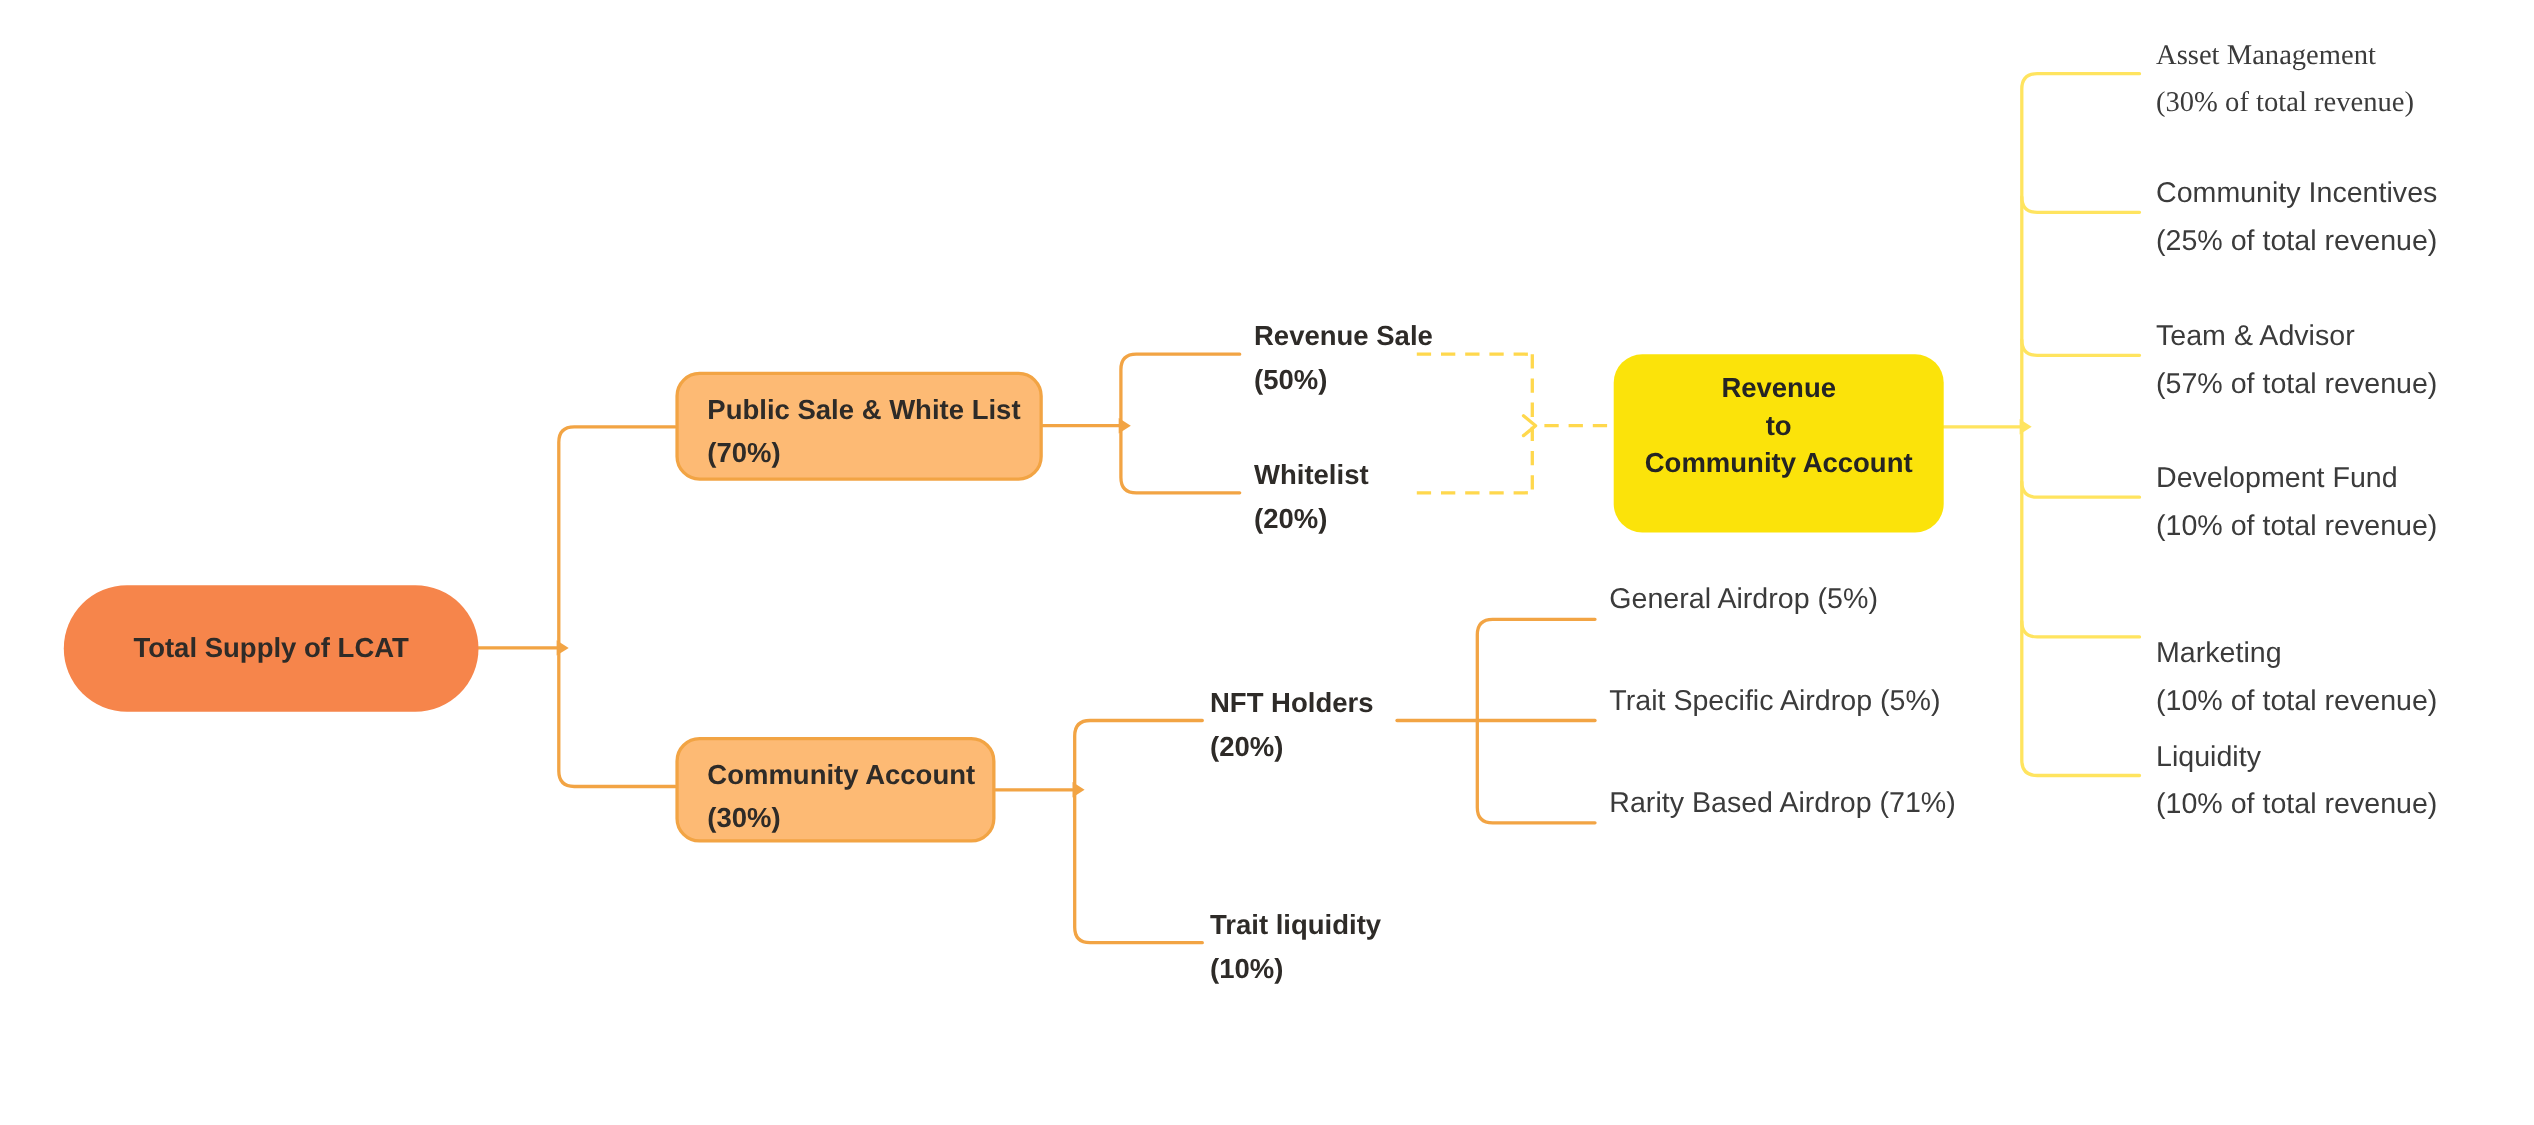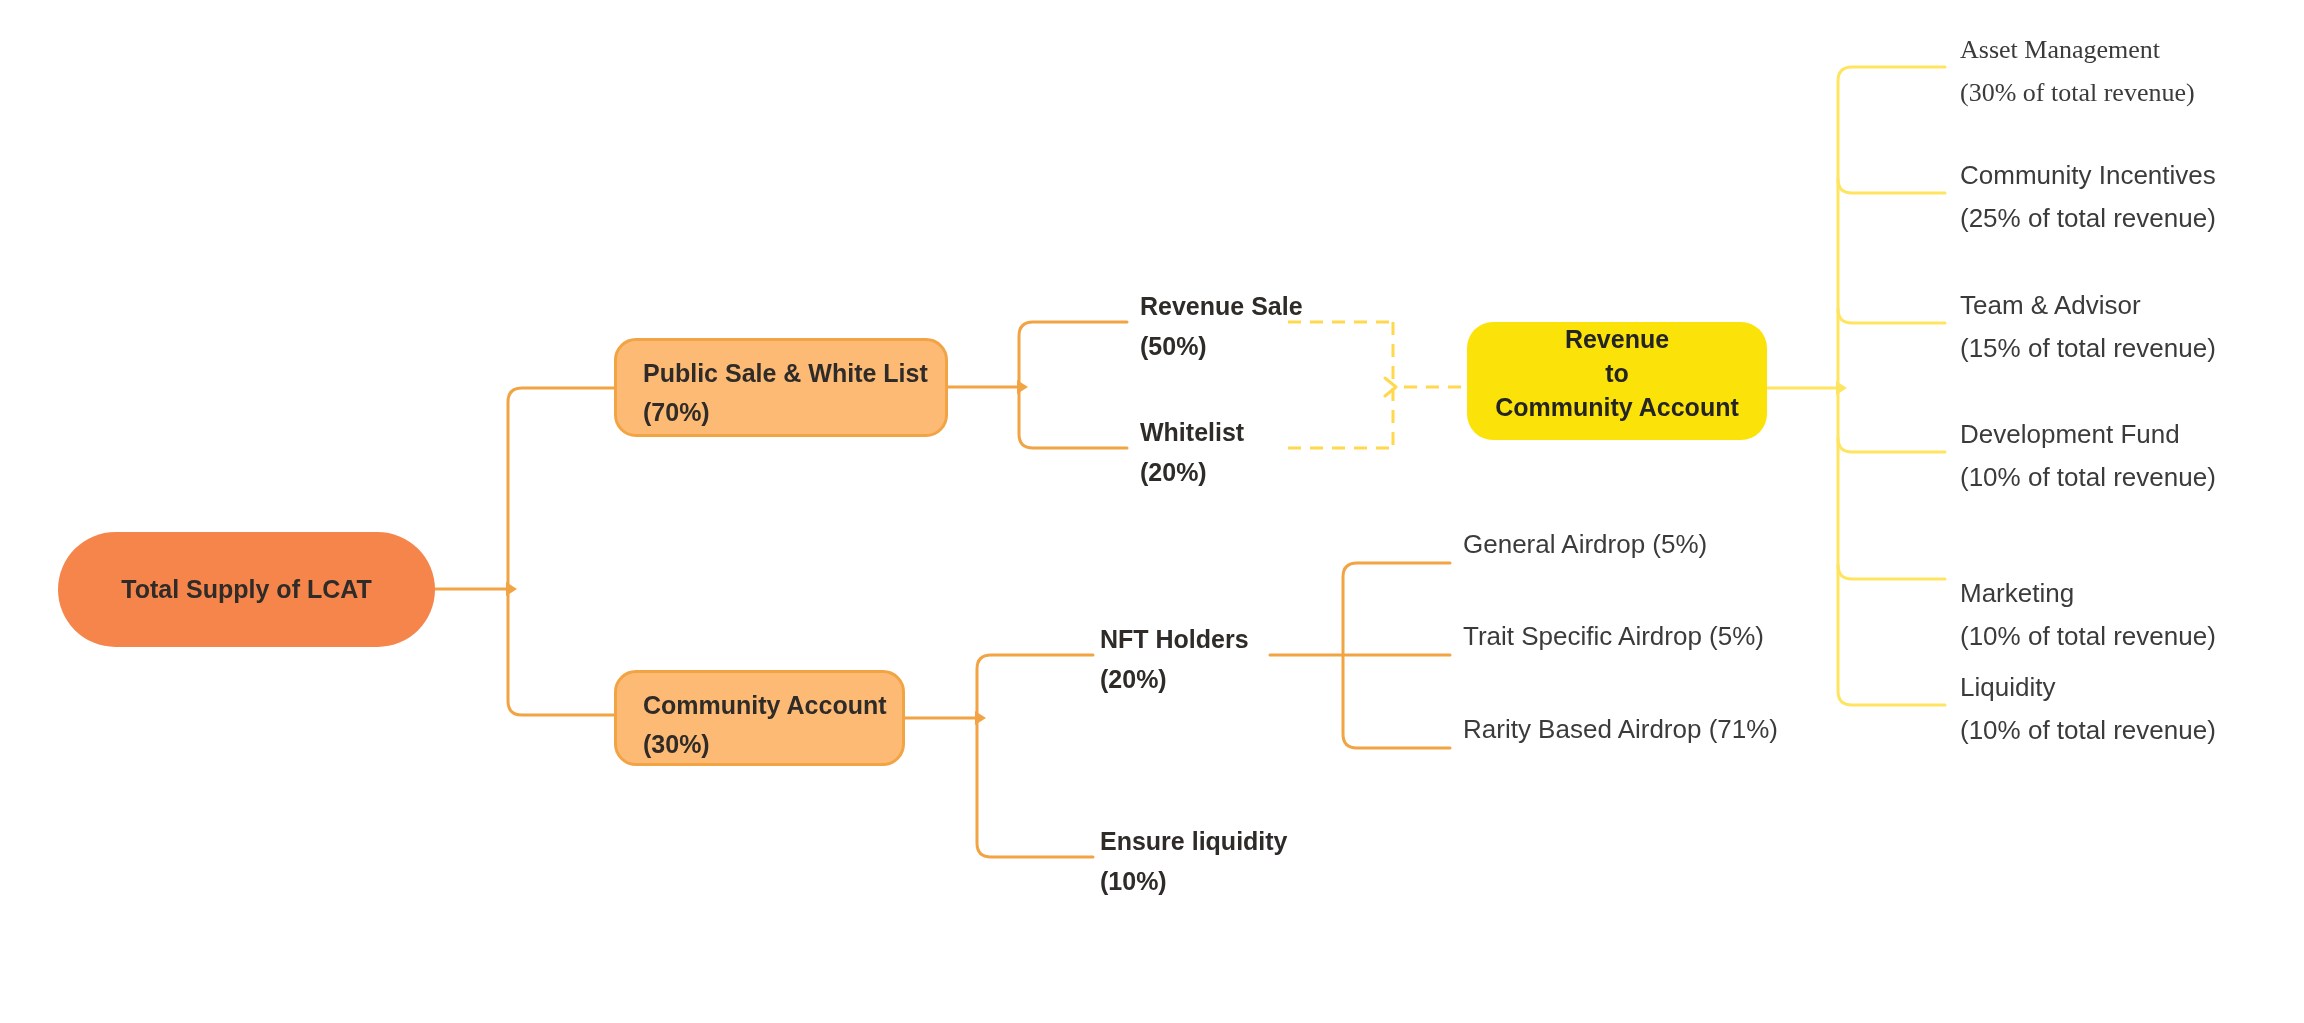--- a/index.html
+++ b/index.html
@@ -28,22 +28,22 @@
     width:377px;height:115px;border-radius:58px;background:var(--root-fill);
     display:flex;align-items:center;justify-content:center;
     font-size:25px;font-weight:bold;color:var(--text-dark);
   }
   .wbox{
     background:#fdba74;border:3px solid var(--branch-line);border-radius:22px;
     padding:13px 0 0 26px;font-size:25px;font-weight:bold;color:var(--text-dark);
     line-height:39px;
   }
   .revbox{
-    width:300px;height:118px;border-radius:26px;background:var(--revenue-fill);
-    text-align:center;font-size:25px;font-weight:bold;
+    width:300px;height:162px;border-radius:26px;background:var(--revenue-fill);
+    padding-top:14px;text-align:center;font-size:25px;font-weight:bold;
     color:#242424;line-height:34px;
   }
   .leaf-b{font-size:25px;font-weight:bold;color:var(--text-dark);line-height:40px;white-space:nowrap;}
   .leaf-r{font-size:26px;font-weight:normal;color:var(--text-gray);line-height:38px;white-space:nowrap;}
   .rev-item{position:absolute;left:1960px;font-size:26px;font-weight:normal;color:var(--text-gray);line-height:43px;white-space:nowrap;}
   .line{display:block;}
 </style>
 </head>
 <body>
 
@@ -114,21 +114,21 @@
   <div class="rev-item" style="top:28px;font-family:Liberation Serif, serif;">
     <span class="line">Asset Management</span>
     <span class="line">(30% of total revenue)</span>
   </div>
   <div class="rev-item" style="top:154px;">
     <span class="line">Community Incentives</span>
     <span class="line">(25% of total revenue)</span>
   </div>
   <div class="rev-item" style="top:284px;">
     <span class="line">Team &amp; Advisor</span>
-    <span class="line">(15% of total revenue)</span>
+    <span class="line">(57% of total revenue)</span>
   </div>
   <div class="rev-item" style="top:413px;">
     <span class="line">Development Fund</span>
     <span class="line">(10% of total revenue)</span>
   </div>
   <div class="rev-item" style="top:572px;">
     <span class="line">Marketing</span>
     <span class="line">(10% of total revenue)</span>
   </div>
   <div class="rev-item" style="top:666px;">
@@ -145,17 +145,17 @@
     <span>General Airdrop (5%)</span>
   </div>
   <div class="node leaf-r" style="left:1463px;top:617px;">
     <span>Trait Specific Airdrop (5%)</span>
   </div>
   <div class="node leaf-r" style="left:1463px;top:710px;">
     <span>Rarity Based Airdrop (71%)</span>
   </div>
 
   <div class="node leaf-b" style="left:1100px;top:821px;">
-    <span class="line">Ensure liquidity</span>
+    <span class="line">Trait liquidity</span>
     <span class="line">(10%)</span>
   </div>
 
 </div>
 
 </body></html>

